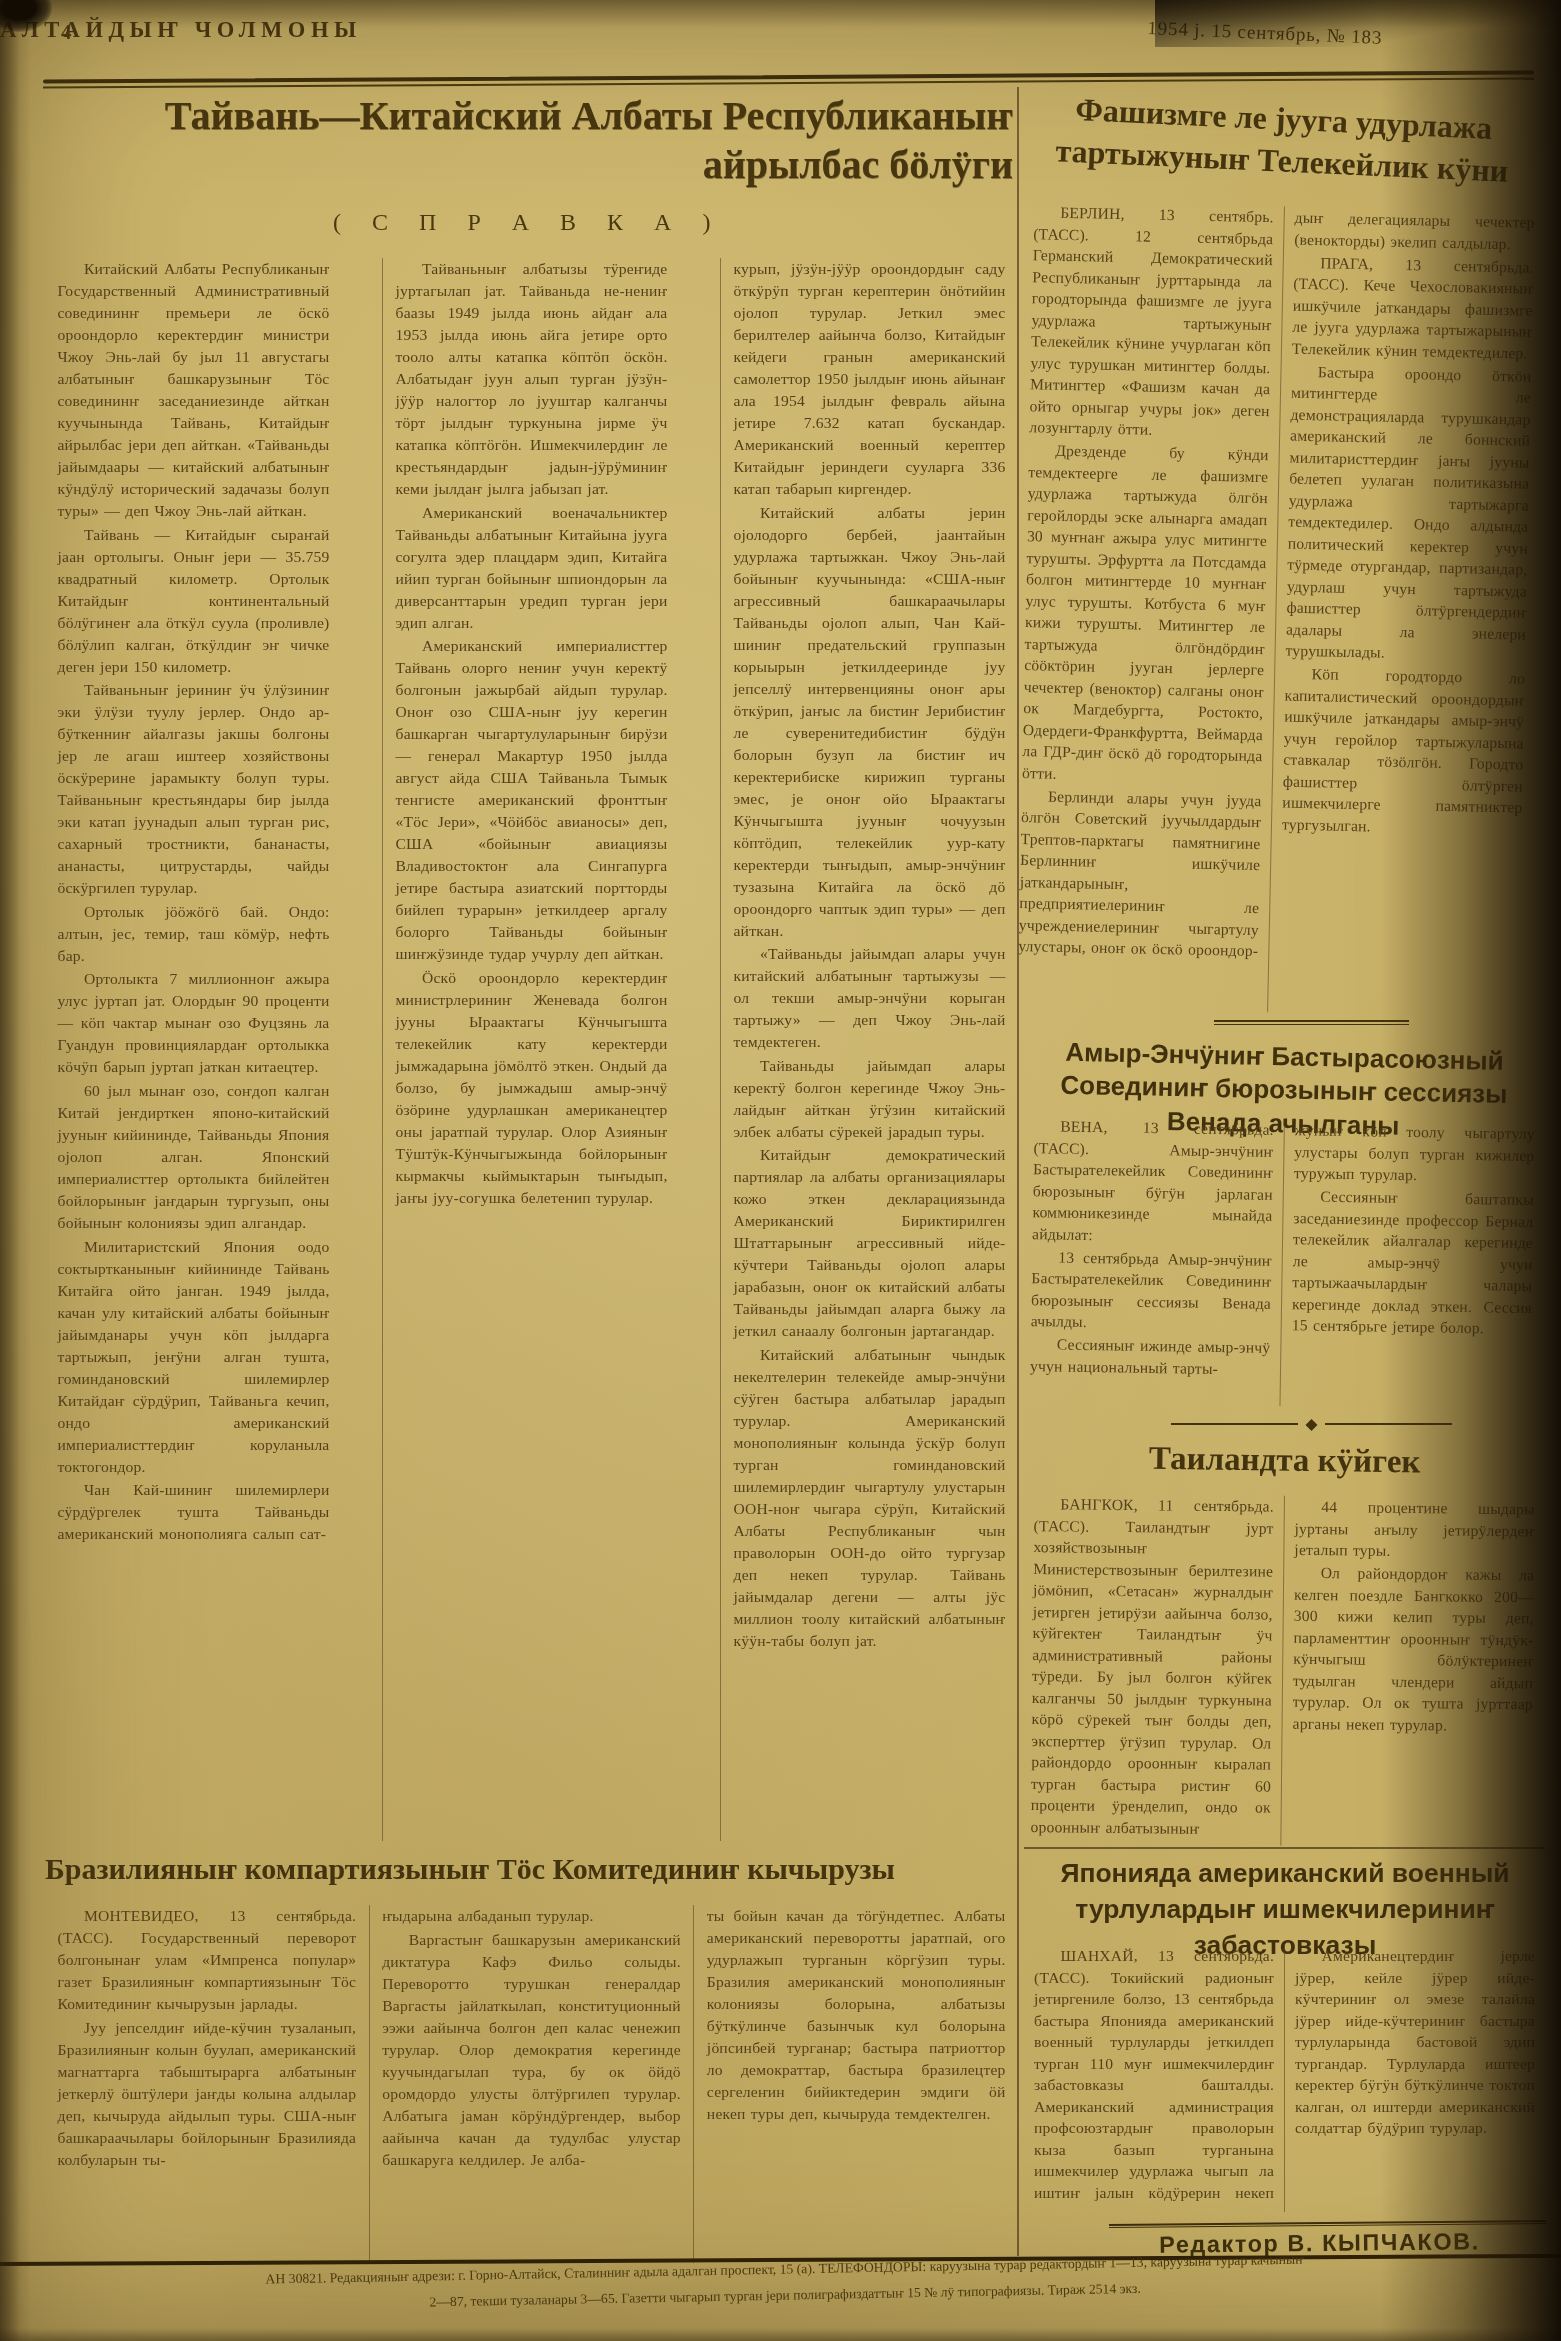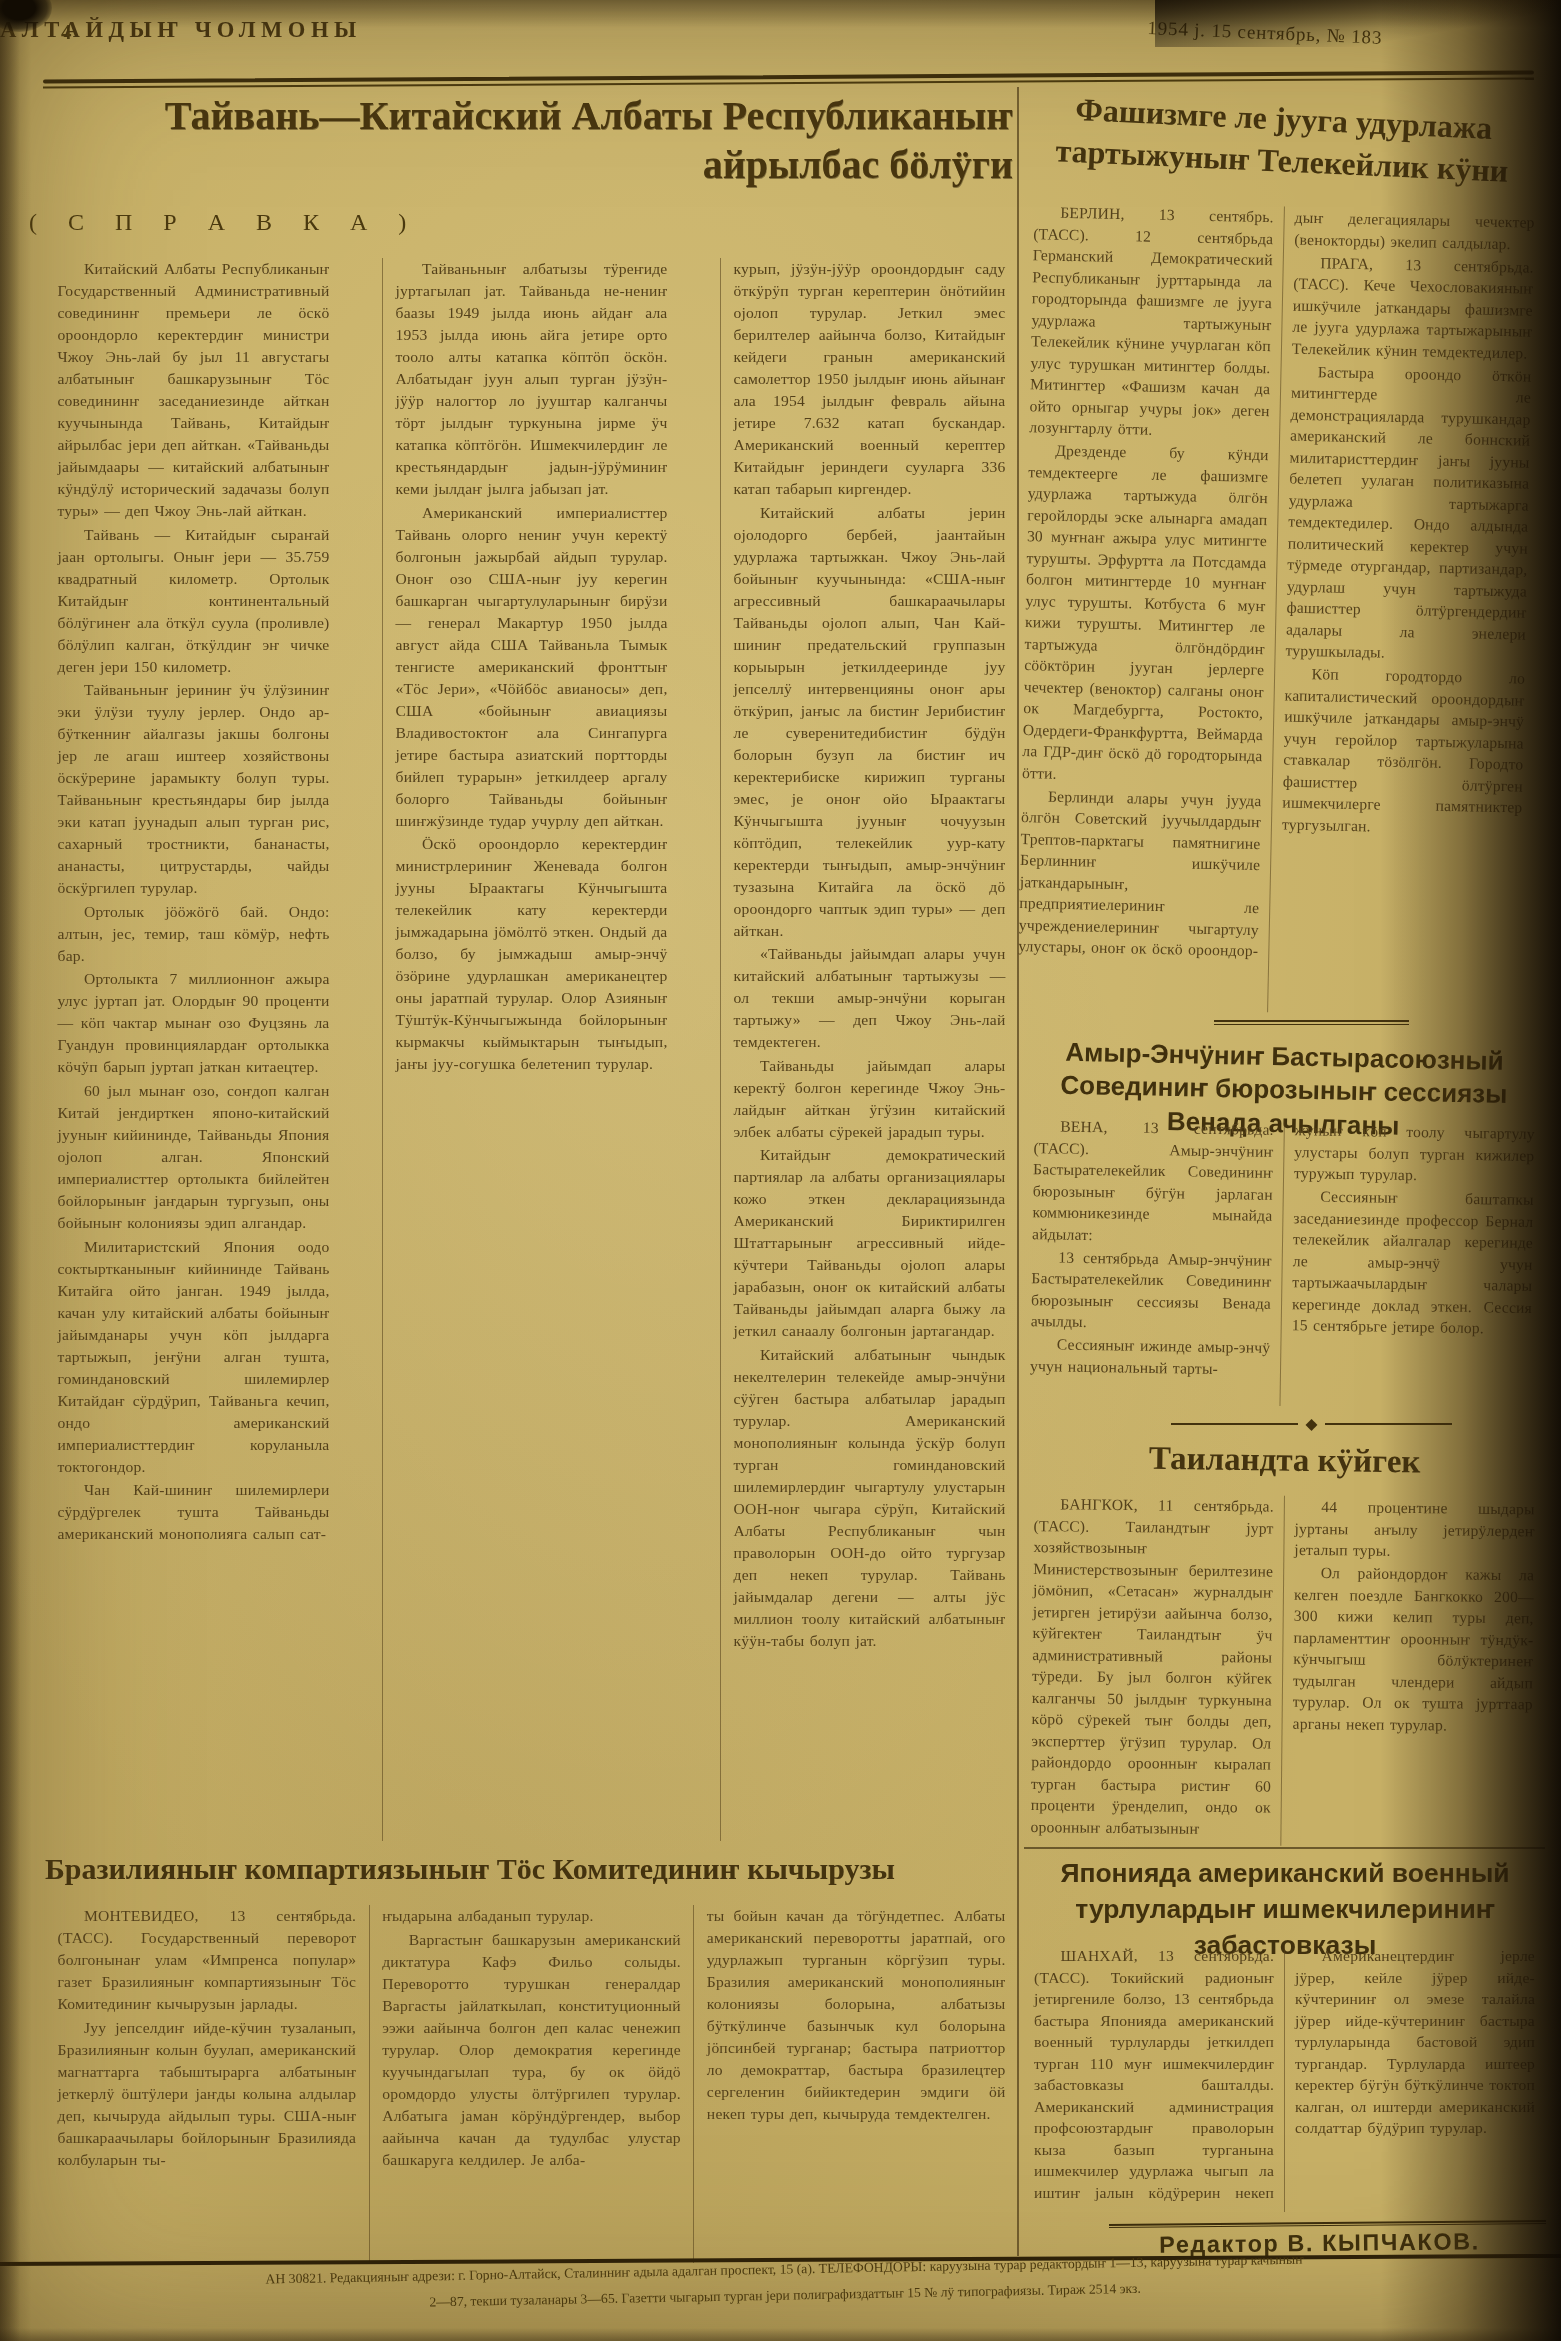--- a/index.html
+++ b/index.html
@@ -30,21 +30,21 @@
   .issue{position:absolute;left:1148px;top:17px;width:375px;font-size:19px;color:#47360f;
     transform:rotate(2.4deg);transform-origin:left top;letter-spacing:0.8px;}
   .rule-a{position:absolute;left:43px;top:75px;width:1491px;height:3.9px;background:#3c2d0c;
     transform:rotate(-.35deg);border-radius:2.3px;}
   .rule-b{position:absolute;left:43px;top:82px;width:1491px;height:1.6px;background:#4a390f;
     transform:rotate(-.35deg);}
 
   
   .mainhead{position:absolute;left:45px;top:92px;width:968px;text-align:right;color:#47350f;
     font-weight:bold;font-size:40px;line-height:1.22;text-shadow:0.5px 0.5px 0 rgba(60,45,15,.5);}
-  .subtitle{position:absolute;left:29px;top:209px;width:968px;font-size:24px;
+  .subtitle{position:absolute;left:44px;top:209px;width:968px;text-align:center;font-size:24px;
     letter-spacing:12.5px;color:#4a390f;}
 
   
   .cols{position:absolute;display:flex;align-items:stretch;}
   .col{flex:1 1 0;padding:0 12.5px;font-size:15.6px;line-height:22px;text-align:justify;
     word-spacing:1.2px;letter-spacing:0.2px;overflow:hidden;}
   .col + .col{border-left:0.8px solid rgba(82,62,24,.55);}
   .col p{margin:0 0 1.6px 0;text-indent:26.5px;}
   .col p.cont{text-indent:0;}
 
@@ -113,20 +113,21 @@
         <p>Тайвань — Китайдыҥ сыраҥай јаан ортолыгы. Оныҥ јери — 35.759 квадратный километр. Ортолык Китайдыҥ континентальный бӧлӱгинеҥ ала ӧткӱл суула (проливле) бӧлӱлип калган, ӧткӱлдиҥ эҥ чичке деген јери 150 километр.</p>
         <p>Тайваньныҥ јериниҥ ӱч ӱлӱзиниҥ эки ӱлӱзи туулу јерлер. Ондо ар-бӱткенниҥ айалгазы јакшы болгоны јер ле агаш иштеер хозяйствоны ӧскӱрерине јарамыкту болуп туры. Тайваньныҥ крестьяндары бир јылда эки катап јуунадып алып турган рис, сахарный тростникти, бананасты, ананасты, цитрустарды, чайды ӧскӱргилеп турулар.</p>
         <p>Ортолык јӧӧжӧгӧ бай. Ондо: алтын, јес, темир, таш кӧмӱр, нефть бар.</p>
         <p>Ортолыкта 7 миллионноҥ ажыра улус јуртап јат. Олордыҥ 90 проценти — кӧп чактар мынаҥ озо Фуцзянь ла Гуандун провинциялардаҥ ортолыкка кӧчӱп барып јуртап јаткан китаецтер.</p>
         <p>60 јыл мынаҥ озо, соҥдоп калган Китай јеҥдирткен японо-китайский јууныҥ кийининде, Тайваньды Япония ојолоп алган. Японский империалисттер ортолыкта бийлейтен бойлорыныҥ јаҥдарын тургузып, оны бойыныҥ колониязы эдип алгандар.</p>
         <p>Милитаристский Япония оодо соктыртканыныҥ кийининде Тайвань Китайга ойто јанган. 1949 јылда, качан улу китайский албаты бойыныҥ јайымданары учун кӧп јылдарга тартыжып, јеҥӱни алган тушта, гоминдановский шилемирлер Китайдаҥ сӱрдӱрип, Тайваньга кечип, ондо американский империалисттердиҥ коруланыла токтогондор.</p>
         <p>Чан Кай-шиниҥ шилемирлери сӱрдӱргелек тушта Тайваньды американский монополияга салып сат-</p>
       </div>
     <div class="col">
         <p>Тайваньныҥ албатызы тӱреҥиде јуртагылап јат. Тайваньда не-нениҥ баазы 1949 јылда июнь айдаҥ ала 1953 јылда июнь айга јетире орто тооло алты катапка кӧптӧп ӧскӧн. Албатыдаҥ јуун алып турган јӱзӱн-јӱӱр налогтор ло јууштар калганчы тӧрт јылдыҥ туркунына јирме ӱч катапка кӧптӧгӧн. Ишмекчилердиҥ ле крестьяндардыҥ јадын-јӱрӱминиҥ кеми јылдаҥ јылга јабызап јат.</p>
+        <p>Американский военачальниктер Тайваньды албатыныҥ Китайына јууга согулта эдер плацдарм эдип, Китайга ийип турган бойыныҥ шпиондорын ла диверсанттарын уредип турган јери эдип алган.</p>
         <p>Американский империалисттер Тайвань олорго нениҥ учун керектӱ болгонын јажырбай айдып турулар. Оноҥ озо США-ныҥ јуу керегин башкарган чыгартулуларыныҥ бирӱзи — генерал Макартур 1950 јылда август айда США Тайваньла Тымык тенгисте американский фронттыҥ «Тӧс Јери», «Чӧйбӧс авианосы» деп, США «бойыныҥ авиациязы Владивостоктоҥ ала Сингапурга јетире бастыра азиатский портторды бийлеп турарын» јеткилдеер аргалу болорго Тайваньды бойыныҥ шиҥжӱзинде тудар учурлу деп айткан.</p>
         <p>Ӧскӧ ороондорло керектердиҥ министрлериниҥ Женевада болгон јууны Ыраактагы Кӱнчыгышта телекейлик кату керектерди јымжадарына јӧмӧлтӧ эткен. Ондый да болзо, бу јымжадыш амыр-энчӱ ӧзӧрине удурлашкан американецтер оны јаратпай турулар. Олор Азияныҥ Тӱштӱк-Кӱнчыгыжында бойлорыныҥ кырмакчы кыймыктарын тыҥыдып, јаҥы јуу-согушка белетенип турулар.</p>
       </div>
     <div class="col">
         <p class="cont">курып, јӱзӱн-јӱӱр ороондордыҥ саду ӧткӱрӱп турган керептерин ӧнӧтийин ојолоп турулар. Јеткил эмес берилтелер аайынча болзо, Китайдыҥ кейдеги гранын американский самолеттор 1950 јылдыҥ июнь айынаҥ ала 1954 јылдыҥ февраль айына јетире 7.632 катап бускандар. Американский военный керептер Китайдыҥ јериндеги сууларга 336 катап табарып киргендер.</p>
         <p>Китайский албаты јерин ојолодорго бербей, јаантайын удурлажа тартыжкан. Чжоу Энь-лай бойыныҥ куучынында: «США-ныҥ агрессивный башкараачылары Тайваньды ојолоп алып, Чан Кай-шиниҥ предательский группазын корыырын јеткилдееринде јуу јепселлӱ интервенцияны оноҥ ары ӧткӱрип, јаҥыс ла бистиҥ Јерибистиҥ ле суверенитедибистиҥ бӱдӱн болорын бузуп ла бистиҥ ич керектерибиске кирижип турганы эмес, је оноҥ ойо Ыраактагы Кӱнчыгышта јууныҥ чочуузын кӧптӧдип, телекейлик уур-кату керектерди тыҥыдып, амыр-энчӱниҥ тузазына Китайга ла ӧскӧ дӧ ороондорго чаптык эдип туры» — деп айткан.</p>
         <p>«Тайваньды јайымдап алары учун китайский албатыныҥ тартыжузы — ол текши амыр-энчӱни корыган тартыжу» — деп Чжоу Энь-лай темдектеген.</p>
         <p>Тайваньды јайымдап алары керектӱ болгон керегинде Чжоу Энь-лайдыҥ айткан ӱгӱзин китайский элбек албаты сӱрекей јарадып туры.</p>
         <p>Китайдыҥ демократический партиялар ла албаты организациялары кожо эткен декларациязында Американский Бириктирилген Штаттарыныҥ агрессивный ийде-кӱчтери Тайваньды ојолоп алары јарабазын, оноҥ ок китайский албаты Тайваньды јайымдап аларга быжу ла јеткил санаалу болгонын јартагандар.</p>
         <p>Китайский албатыныҥ чындык некелтелерин телекейде амыр-энчӱни сӱӱген бастыра албатылар јарадып турулар. Американский монополияныҥ колында ӱскӱр болуп турган гоминдановский шилемирлердиҥ чыгартулу улустарын ООН-ноҥ чыгара сӱрӱп, Китайский Албаты Республиканыҥ чын праволорын ООН-до ойто тургузар деп некеп турулар. Тайвань јайымдалар дегени — алты јӱс миллион тоолу китайский албатыныҥ кӱӱн-табы болуп јат.</p>

